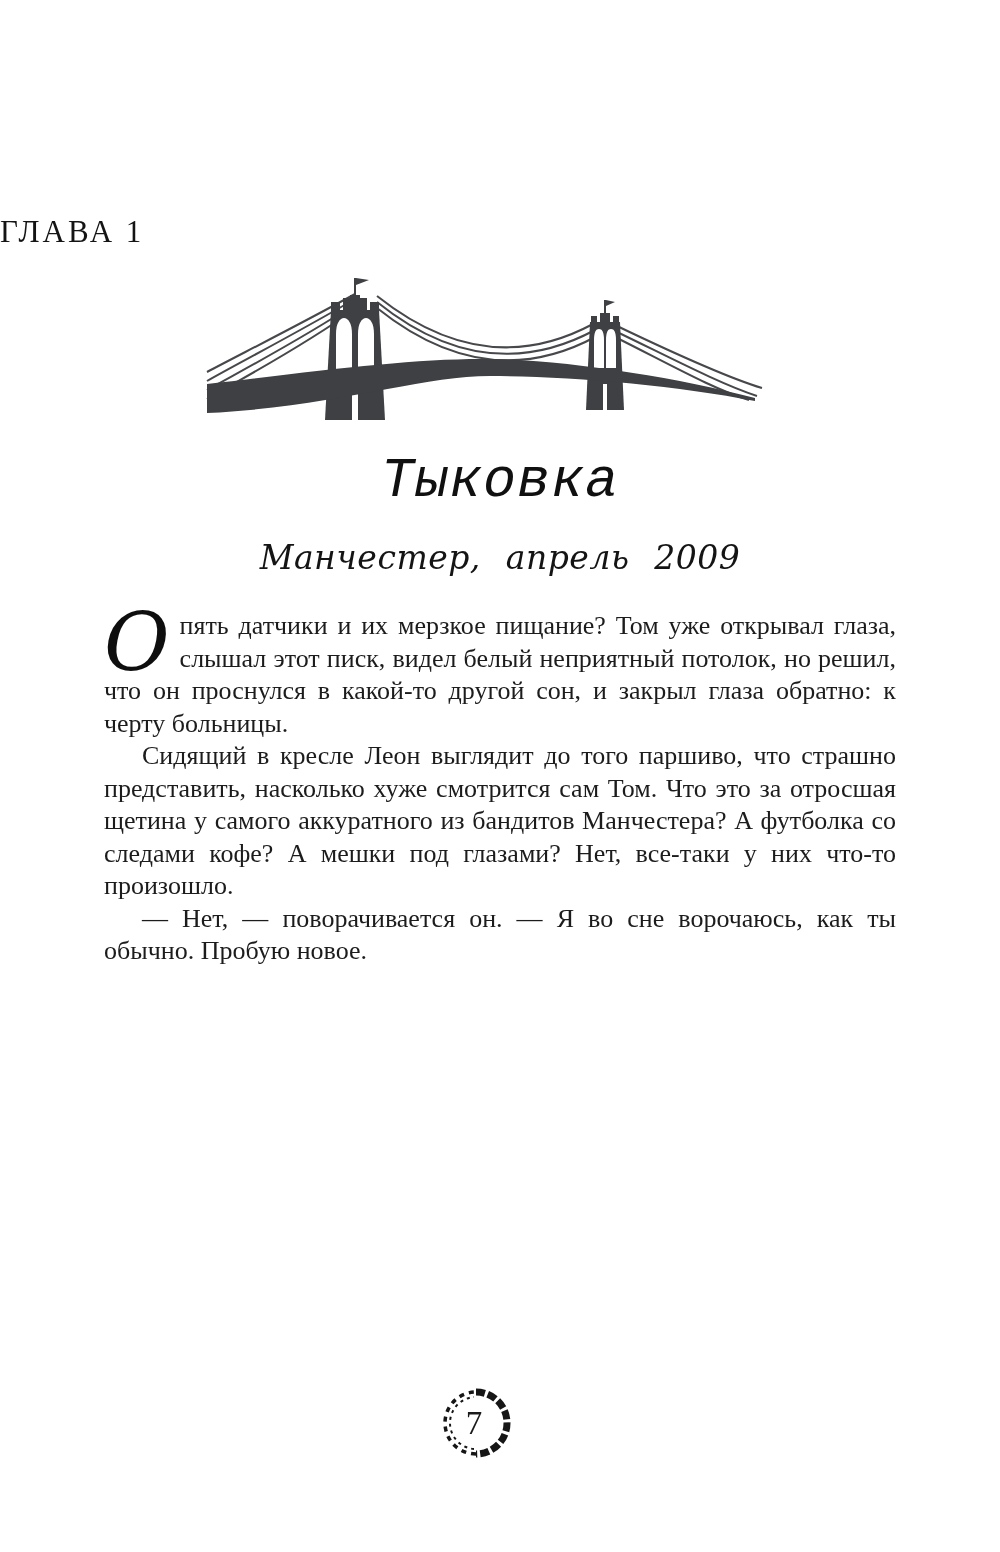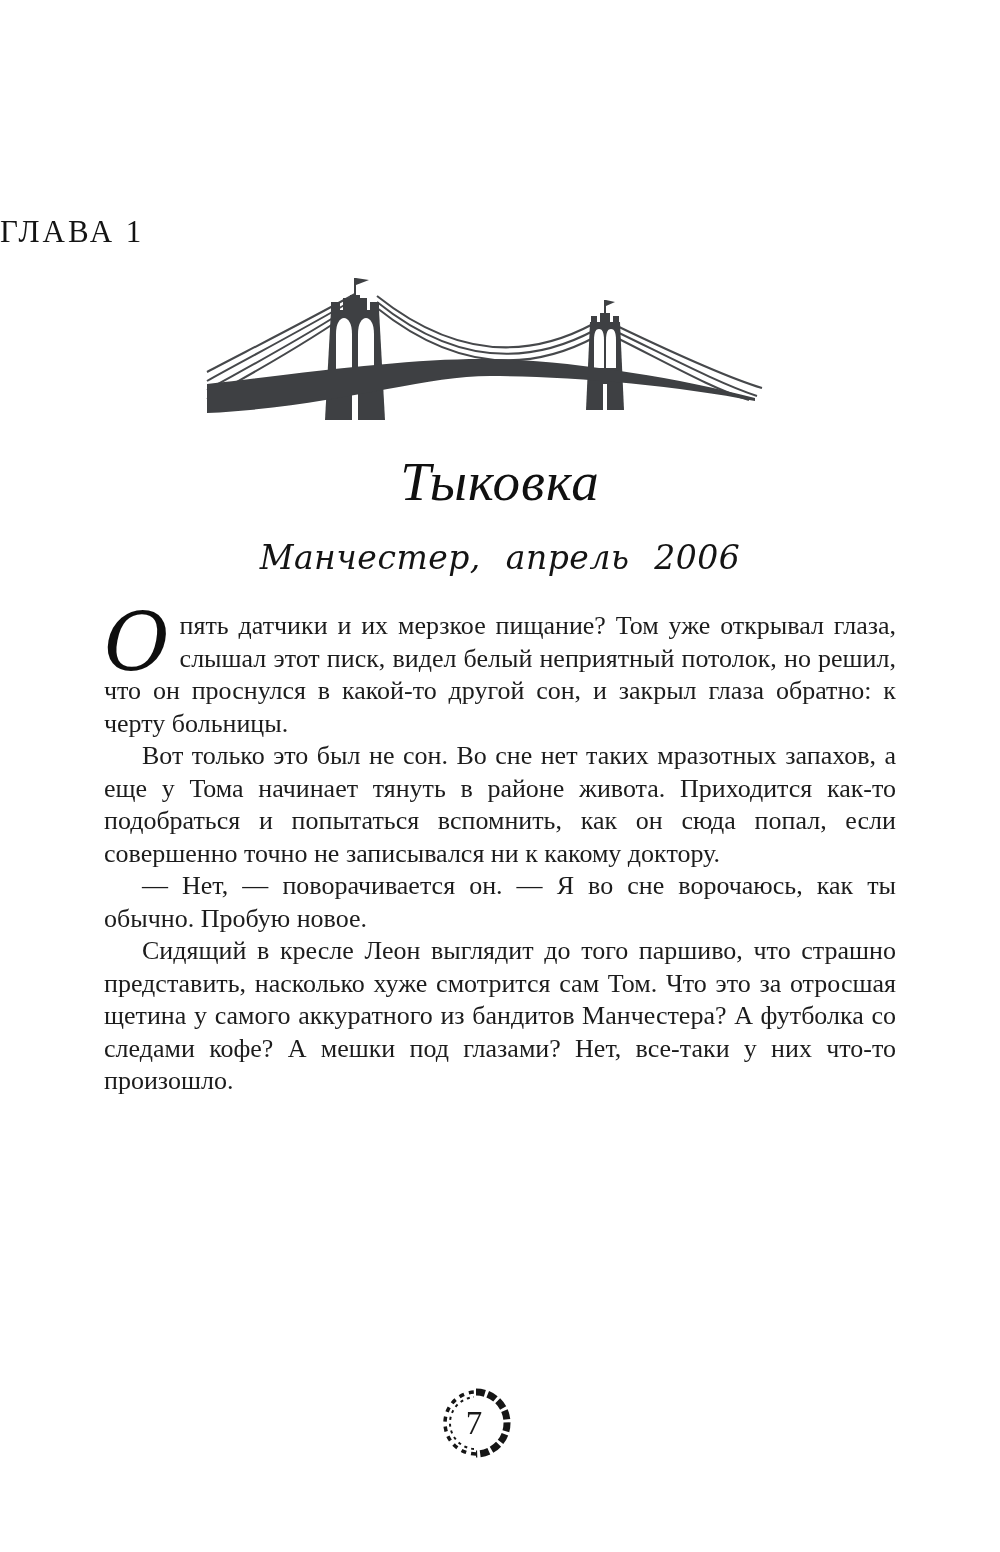--- a/index.html
+++ b/index.html
@@ -22,21 +22,21 @@
   }
   .bridge {
     position: absolute;
     left: 205px; top: 272px;
     width: 560px; height: 150px;
   }
   .chapter-title {
     position: absolute;
     top: 450px; left: 0; width: 100%;
     text-align: center;
-    font-family: Liberation Serif, serif;
+    font-family: Liberation Mono, monospace;
     font-style: italic;
     font-size: 55px;
     letter-spacing: 1px;
     color: #101010;
   }
   .chapter-subtitle {
     position: absolute;
     top: 538px; left: 0; width: 100%;
     text-align: center;
     font-family: "DejaVu Serif", serif;
@@ -129,29 +129,28 @@
     <g fill="#ffffff">
       <path d="M389,96 L389,68 C389,60 391,57 394,57 C397,57 399,60 399,68 L399,96 Z"></path>
       <path d="M401,96 L401,68 C401,60 403,57 406,57 C409,57 411,60 411,68 L411,96 Z"></path>
       <rect x="398" y="112" width="4" height="26"></rect>
     </g>
     <path fill="#3e4043" d="M2,112 C120,98 210,86 285,87 C360,88 470,105 550,126 L550,129 C470,113 360,104 285,104 C215,104 130,135 2,141 Z"></path>
   </svg>
 
   <div class="chapter-title">Тыковка</div>
 
-  <div class="chapter-subtitle">Манчестер, апрель 2006</div>
+  <div class="chapter-subtitle">Манчестер, апрель 2009</div>
 
   <div class="body-text">
     <p>
       <span class="dropcap">О</span><span>пять датчики и их мерзкое пищание? Том уже открывал глаза, слышал этот писк, видел белый неприятный потолок, но решил, что он проснулся в какой-то другой сон, и закрыл глаза обратно: к черту больницы.</span>
     </p>
-    <p class="indent">Вот только это был не сон. Во сне нет таких мразотных запахов, а еще у Тома начинает тянуть в районе живота. Приходится как-то подобраться и попытаться вспомнить, как он сюда попал, если совершенно точно не записывался ни к какому доктору.</p>
+    <p class="indent">Сидящий в кресле Леон выглядит до того паршиво, что страшно представить, насколько хуже смотрится сам Том. Что это за отросшая щетина у самого аккуратного из бандитов Манчестера? А футболка со следами кофе? А мешки под глазами? Нет, все-таки у них что-то произошло.</p>
     <p class="indent">— Нет, — поворачивается он. — Я во сне ворочаюсь, как ты обычно. Пробую новое.</p>
-    <p class="indent">Сидящий в кресле Леон выглядит до того паршиво, что страшно представить, насколько хуже смотрится сам Том. Что это за отросшая щетина у самого аккуратного из бандитов Манчестера? А футболка со следами кофе? А мешки под глазами? Нет, все-таки у них что-то произошло.</p>
   </div>
 
   <div class="ornament">
     <svg viewBox="0 0 80 80" width="80" height="80" aria-hidden="true">
       <g fill="none" stroke="#161616" stroke-linecap="butt">
         <path d="M40,9 A31,31 0 0 1 40,71" stroke-width="7" stroke-dasharray="9 3"></path>
         <path d="M40,71 A31,31 0 0 1 40,9" stroke-width="3.5" stroke-dasharray="5 5"></path>
         <path d="M38,66 A26,26 0 0 1 14,40 A26,26 0 0 1 38,14" stroke-width="2" stroke-dasharray="3 4"></path>
       </g>
     </svg>

